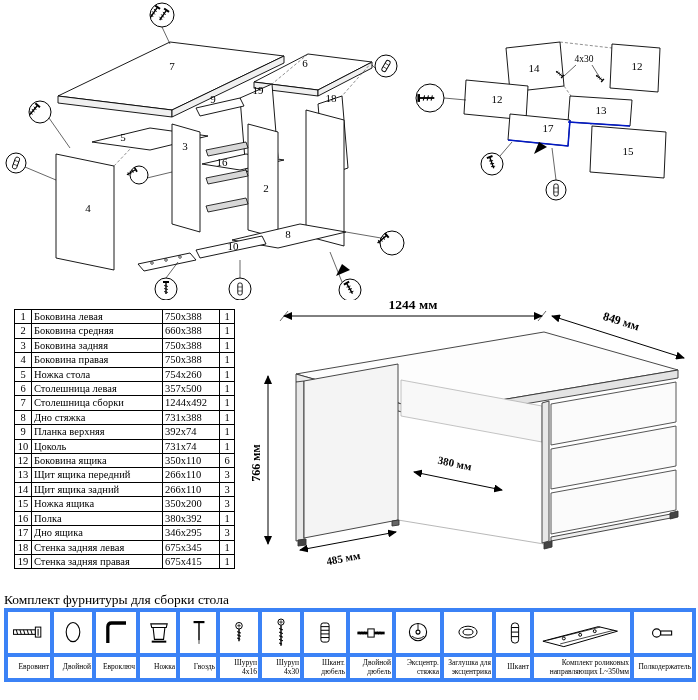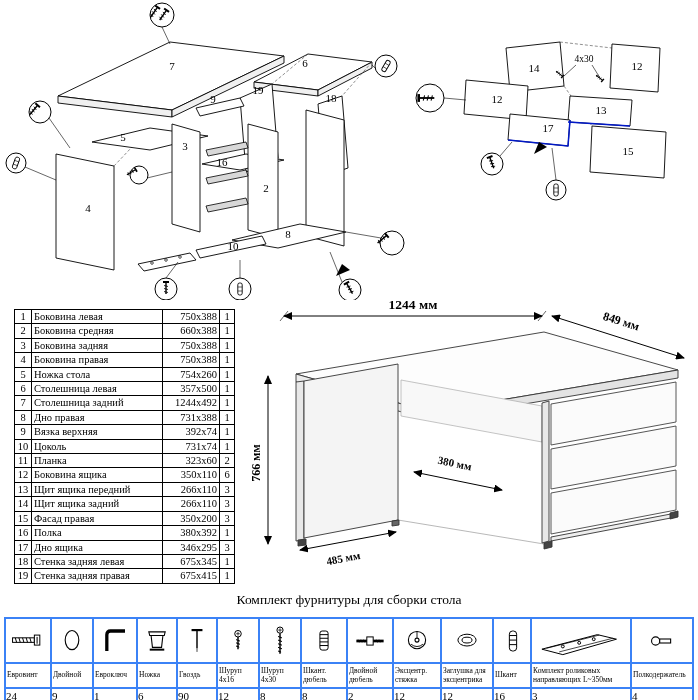--- a/index.html
+++ b/index.html
@@ -5,26 +5,26 @@
 *{margin:0;padding:0;box-sizing:border-box}
 html,body{background:#fff}
 #canvas{position:relative;width:698px;height:700px;background:#fff;color:#000;
   font-family:"Liberation Serif","DejaVu Serif",serif;overflow:hidden}
 #exploded{position:absolute;top:0;left:0}
 #desk3d{position:absolute;top:292px;left:246px}
 #parts{position:absolute;top:309px;left:14px;border-collapse:collapse;background:#fff}
 #parts td{border:1px solid #000;font-size:10.5px;line-height:13.4px;padding:0 2px;white-space:nowrap}
 #parts td.num{width:17px;text-align:center;padding:0 1px}
 #parts td.name{width:131px}
-#parts td.size{width:57px;text-align:right}
+#parts td.size{width:57px;text-align:left}
 #parts td.qty{width:15px;text-align:center;padding:0 1px}
 #hw{position:absolute;left:4px;top:592px;width:690px}
-#hw-title{text-align:center;font-size:13.5px;margin-bottom:9px}
+#hw-title{text-align:left;font-size:13.5px;margin-bottom:0}
 #hw-table{border-collapse:collapse;table-layout:fixed;width:690px;background:#fff}
-#hw-table td{border:2px solid #3b82f6;text-align:left;vertical-align:middle;overflow:hidden}
+#hw-table td{border:4px solid #3b82f6;text-align:right;vertical-align:middle;overflow:hidden}
 td.hwi{height:45px}
 td.hwi svg{display:block;margin:0 auto;height:40px}
 td.hwl{height:25px;font-size:7.5px;line-height:1.12;padding:1px;word-wrap:break-word}
 td.hwq{height:15px;font-size:11px}
 .pn{font-size:11px;text-anchor:middle;fill:#000}
 .pn-s{font-size:9.5px;text-anchor:middle;fill:#000}
 .dim{font-weight:bold;font-size:12px;text-anchor:middle;fill:#000}
 .dimbig{font-weight:bold;font-size:13.5px;text-anchor:middle;fill:#000}
 .panel{fill:#fff;stroke:#000;stroke-width:0.9}
 .edge{fill:#f0f0f0;stroke:#000;stroke-width:0.9}
@@ -283,47 +283,41 @@
           <td class="qty">1</td>
         </tr>
         <tr>
           <td class="num">6</td>
           <td class="name">Столешница левая</td>
           <td class="size">357x500</td>
           <td class="qty">1</td>
         </tr>
         <tr>
           <td class="num">7</td>
-          <td class="name">Столешница задний</td>
+          <td class="name">Столешница сборки</td>
           <td class="size">1244x492</td>
           <td class="qty">1</td>
         </tr>
         <tr>
           <td class="num">8</td>
-          <td class="name">Дно правая</td>
+          <td class="name">Дно стяжка</td>
           <td class="size">731x388</td>
           <td class="qty">1</td>
         </tr>
         <tr>
           <td class="num">9</td>
-          <td class="name">Вязка верхняя</td>
+          <td class="name">Планка верхняя</td>
           <td class="size">392x74</td>
           <td class="qty">1</td>
         </tr>
         <tr>
           <td class="num">10</td>
           <td class="name">Цоколь</td>
           <td class="size">731x74</td>
           <td class="qty">1</td>
-        </tr>
-        <tr>
-          <td class="num">11</td>
-          <td class="name">Планка</td>
-          <td class="size">323x60</td>
-          <td class="qty">2</td>
         </tr>
         <tr>
           <td class="num">12</td>
           <td class="name">Боковина ящика</td>
           <td class="size">350x110</td>
           <td class="qty">6</td>
         </tr>
         <tr>
           <td class="num">13</td>
           <td class="name">Щит ящика передний</td>
@@ -331,21 +325,21 @@
           <td class="qty">3</td>
         </tr>
         <tr>
           <td class="num">14</td>
           <td class="name">Щит ящика задний</td>
           <td class="size">266x110</td>
           <td class="qty">3</td>
         </tr>
         <tr>
           <td class="num">15</td>
-          <td class="name">Фасад правая</td>
+          <td class="name">Ножка ящика</td>
           <td class="size">350x200</td>
           <td class="qty">3</td>
         </tr>
         <tr>
           <td class="num">16</td>
           <td class="name">Полка</td>
           <td class="size">380x392</td>
           <td class="qty">1</td>
         </tr>
         <tr>
@@ -578,33 +572,17 @@
             <td class="hwl">Шуруп 4x16</td>
             <td class="hwl">Шуруп 4x30</td>
             <td class="hwl">Шкант. дюбель</td>
             <td class="hwl">Двойной дюбель</td>
             <td class="hwl">Эксцентр. стяжка</td>
             <td class="hwl">Заглушка для эксцентрика</td>
             <td class="hwl">Шкант</td>
             <td class="hwl">Комплект роликовых направляющих L~350мм</td>
             <td class="hwl">Полкодержатель</td>
           </tr>
-        <tr id="hw-qty">
-            <td class="hwq">24</td>
-            <td class="hwq">9</td>
-            <td class="hwq">1</td>
-            <td class="hwq">6</td>
-            <td class="hwq">90</td>
-            <td class="hwq">12</td>
-            <td class="hwq">8</td>
-            <td class="hwq">8</td>
-            <td class="hwq">2</td>
-            <td class="hwq">12</td>
-            <td class="hwq">12</td>
-            <td class="hwq">16</td>
-            <td class="hwq">3</td>
-            <td class="hwq">4</td>
-          </tr>
       </tbody>
     </table>
   </div>
 
 </div>
 
 </body></html>

